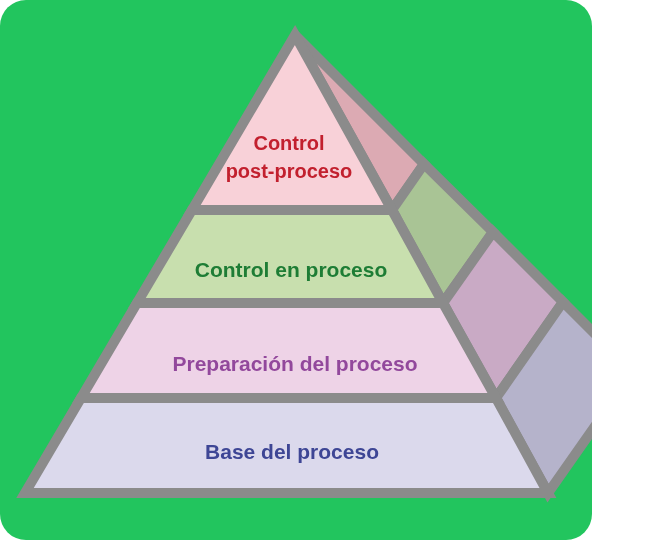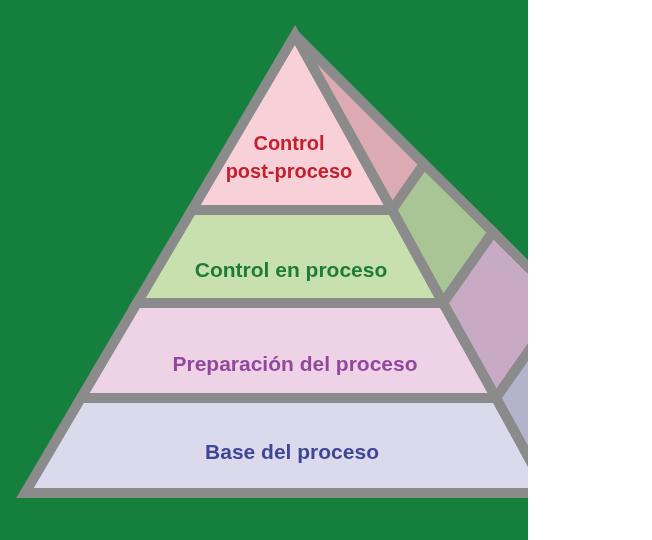--- a/index.html
+++ b/index.html
@@ -1,26 +1,27 @@
 <!DOCTYPE html>
 <html><head>
 <meta charset="utf-8">
 <style>
   html, body {
     margin: 0;
     padding: 0;
     background: #ffffff;
   }
   .stage {
-    width: 528px;
+    width: 592px;
     height: 540px;
     position: relative;
-    background: #15803d;
+    background: #22c55e;
     overflow: hidden;
     font-family: "Liberation Sans", sans-serif;
+    border-radius: 26px;
   }
   svg { display: block; }
   .face {
     stroke: #8b8b8b;
     stroke-width: 10;
     stroke-linejoin: miter;
   }
   .lvl-label {
     font-family: "Liberation Sans", sans-serif;
     font-weight: bold;

